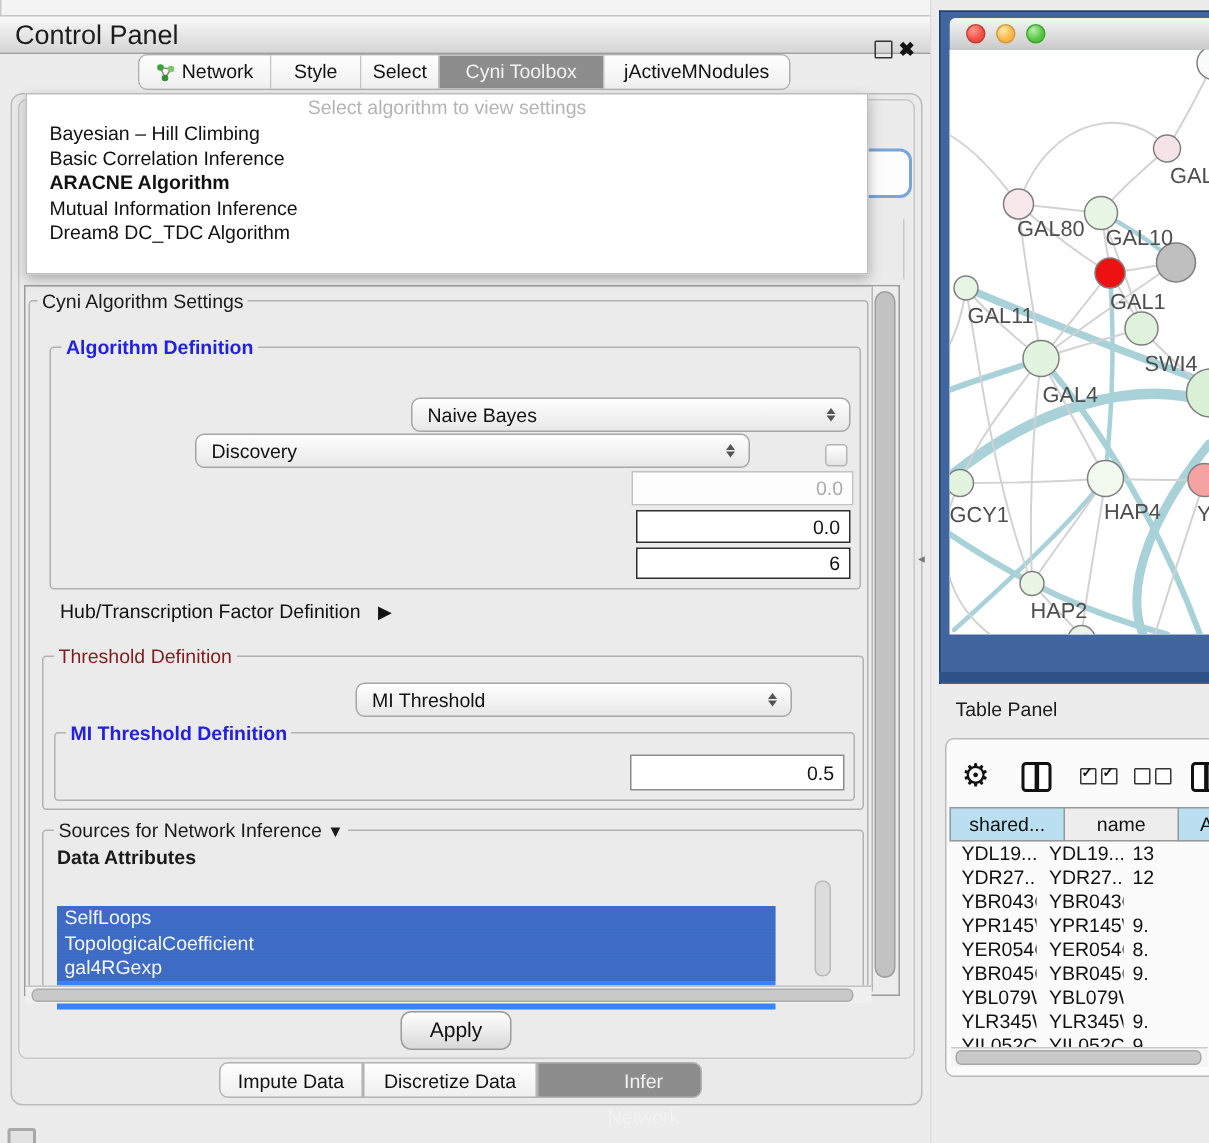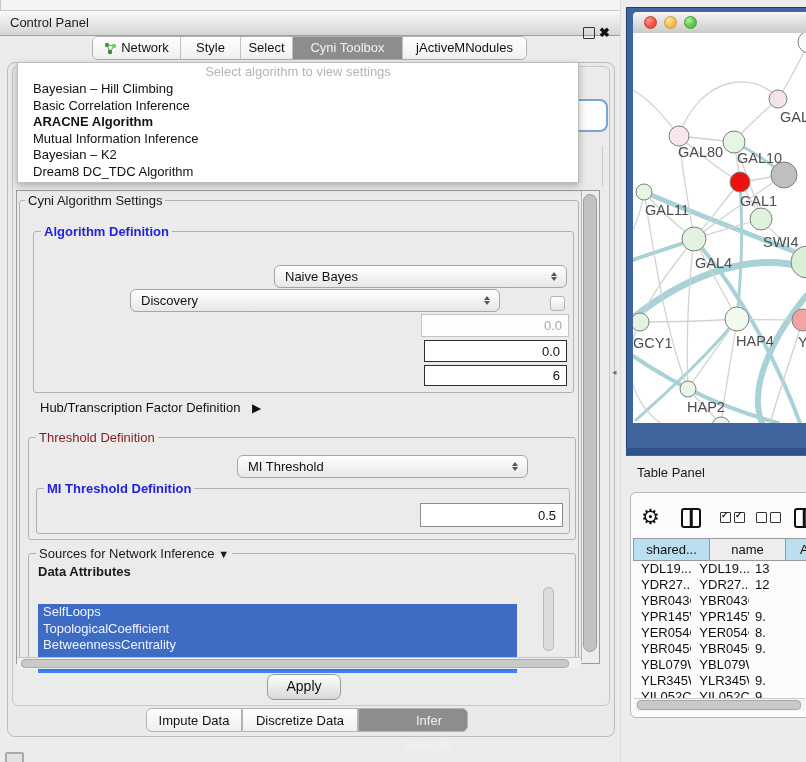--- a/index.html
+++ b/index.html
@@ -10,21 +10,21 @@
     -webkit-font-smoothing:antialiased;
   }
   .abs{position:absolute;}
   .lbl{font-size:13px;color:#1a1a1a;font-weight:bold;white-space:nowrap;}
   .lbl.dis{color:#9b9b9b;}
   
   .topstrip{left:0;top:0;width:620px;height:10px;background:#f4f4f4;border-left:1px solid #c9c9c9;}
   .titlebar{left:0;top:10px;width:620px;height:24px;
     background:linear-gradient(#f9f9f9,#d5d5d5);
     border-top:1px solid #c6c6c6;border-bottom:1px solid #9f9f9f;}
-  .titlebar .t{position:absolute;left:10px;top:0;line-height:24px;font-size:13px;color:#1c1c1c;}
+  .titlebar .t{position:absolute;left:10px;top:0;line-height:24px;font-size:18px;color:#1c1c1c;}
   .winbtn-sq{position:absolute;left:583px;top:16px;width:10px;height:10px;border:1.5px solid #333;border-radius:1px;}
   .winbtn-x{position:absolute;left:599px;top:10px;font-size:13px;font-weight:bold;color:#111;line-height:24px;}
   
   .tabbar{left:92px;top:36px;height:22px;display:flex;border:1px solid #ada-daa;}
   .tabbar{border:1px solid #b0b0b0;border-radius:6px;overflow:hidden;background:#fdfdfd;}
   .tabseg{height:22px;line-height:22px;font-size:13px;color:#111;text-align:center;
     background:linear-gradient(#fefefe,#f0f0f0);border-right:1px solid #c2c2c2;padding:0 4px;box-sizing:border-box;
     display:flex;align-items:center;justify-content:center;gap:4px;}
   .tabseg:last-child{border-right:none;}
   .tabseg.sel{background:#8d8d8d;color:#f2f2f2;}
@@ -151,21 +151,20 @@
 <div class="abs hidden-combo"></div>
 <div class="abs hidden-vline"></div>
 
 <div class="abs dropdown">
   <div class="dd-prompt">Select algorithm to view settings</div>
   <div id="dd-items">
       <div class="dd-item">Bayesian – Hill Climbing</div>
       <div class="dd-item">Basic Correlation Inference</div>
       <div class="dd-item bold">ARACNE Algorithm</div>
       <div class="dd-item">Mutual Information Inference</div>
-      <div class="dd-item">Bayesian – K2</div>
       <div class="dd-item">Dream8 DC_TDC Algorithm</div>
     </div>
 </div>
 
 <div class="abs scrollpane"></div>
 <div class="abs vtrack"></div>
 <div class="abs vthumb"></div>
 
 <div class="abs grp" style="left:19px;top:200px;width:558px;height:457px;"></div>
 <span class="abs grp-legend leg-black" style="left:25px;top:193px;">Cyni Algorithm Settings</span>
@@ -227,21 +226,20 @@
 
 <div class="abs grp" style="left:28px;top:553px;width:546px;height:104px;"></div>
 <span class="abs grp-legend leg-black" style="left:36px;top:546px;">
   <span>Sources for Network Inference</span>
   <span style="font-size:11px;">▼</span>
 </span>
 <span class="abs lbl" style="left:38px;top:564px;z-index:5;">Data Attributes</span>
 <div class="abs attrlist" id="attr-list">
     <div class="attr-item">SelfLoops</div>
     <div class="attr-item">TopologicalCoefficient</div>
-    <div class="attr-item">BetweennessCentrality</div>
     <div class="attr-item">gal4RGexp</div>
   </div>
 <div class="abs attr-vthumb"></div>
 <div class="abs htrack"></div>
 <div class="abs hthumb"></div>
 
 <div class="abs applybtn">Apply</div>
 <div class="abs btab first" style="left:146px;width:96px;">Impute Data</div>
 <div class="abs btab" style="left:242px;width:116px;">Discretize Data</div>
 <div class="abs btab last sel" style="left:358px;width:110px;">Infer Network</div>

